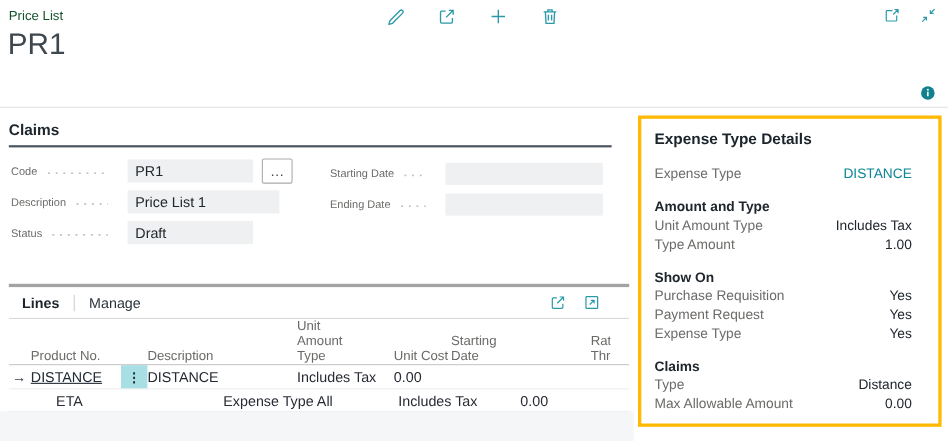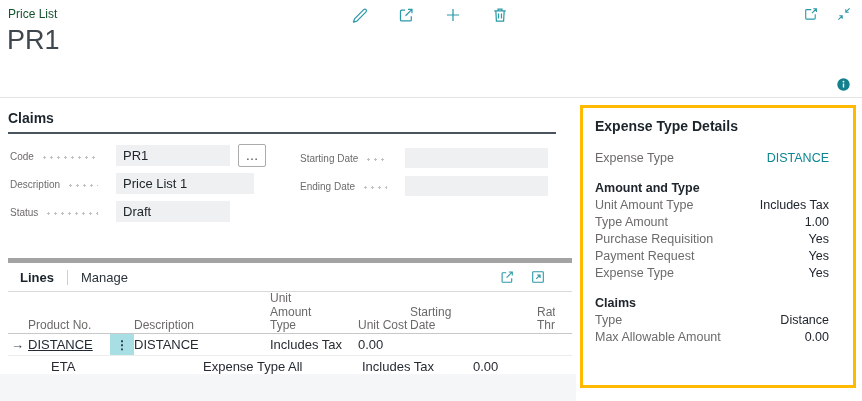--- a/index.html
+++ b/index.html
@@ -27,21 +27,21 @@
   .dots { flex:1; height:3px; margin:2px 10px 0 7px;
           background-image:radial-gradient(circle, #c3c1bf 1.05px, transparent 1.2px);
           background-size:7px 3px; background-repeat:repeat-x; background-position:0 50%; }
   .finput { position:absolute; background:#eef0f1; height:21px; line-height:21px;
             padding-left:7px; font-size:13px; color:#21262d; cursor:text; }
   .assist { position:absolute; left:238px; top:144px; width:28px; height:23px; background:#fff;
             border:1px solid #ababab; border-radius:2px; font-size:13px; line-height:16px;
             color:#444; cursor:pointer; font-family:inherit; }
 
   
-  .lines-card { position:absolute; left:8px; top:258px; width:564px; border-top:5px solid #a3a3a3;
+  .lines-card { position:absolute; left:8px; top:258px; width:564px; border-top:3px solid #a3a3a3;
                 overflow:hidden; background:#fff; }
   .lines-bar { height:29px; display:flex; align-items:center; padding-left:12px;
                border-bottom:1px solid #d9d9d9; }
   .lines-title { font-size:13px; font-weight:bold; color:#1b232b; }
   .vsep { width:1px; height:15px; background:#cfcfcf; margin:0 13px; }
   .manage { font-size:13px; color:#2a323a; cursor:pointer; }
   .bar-icons { margin-left:auto; display:flex; gap:15px; padding-right:26px; }
 
   .tgrid { display:grid; grid-template-columns:20px 82px 24px 136px 80px 58px 76px 53px 18px; }
   .thead { height:42px; align-items:end; padding-bottom:4px; border-bottom:1px solid #c9c8c6;
@@ -235,20 +235,21 @@
     <div class="fp-subhead">Amount and Type</div>
     <div class="fp-row">
       <span class="fp-label">Unit Amount Type</span>
       <span class="fp-value">Includes Tax</span>
     </div>
     <div class="fp-row">
       <span class="fp-label">Type Amount</span>
       <span class="fp-value">1.00</span>
     </div>
 
+    <div class="fp-subhead">Show On</div>
     <div class="fp-row">
       <span class="fp-label">Purchase Requisition</span>
       <span class="fp-value">Yes</span>
     </div>
     <div class="fp-row">
       <span class="fp-label">Payment Request</span>
       <span class="fp-value">Yes</span>
     </div>
     <div class="fp-row">
       <span class="fp-label">Expense Type</span>

